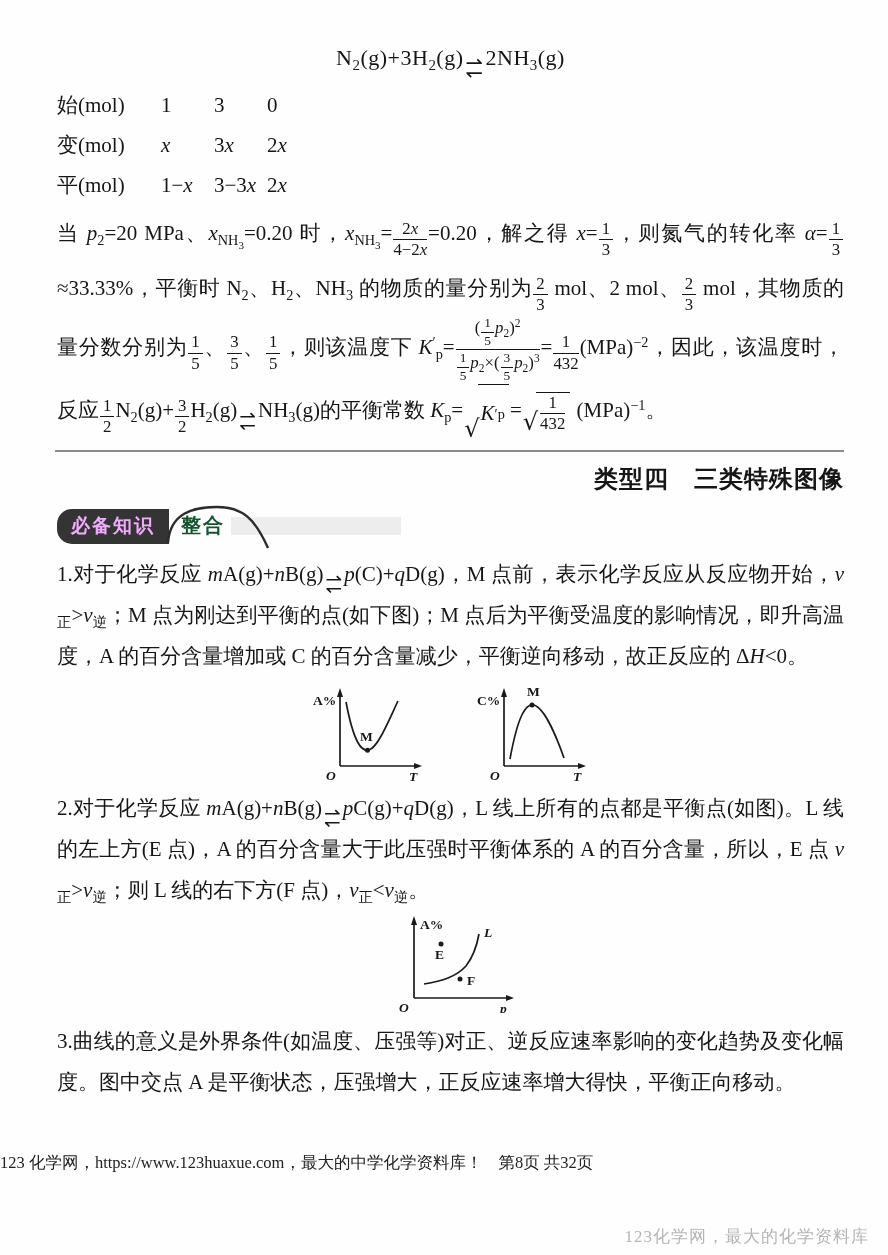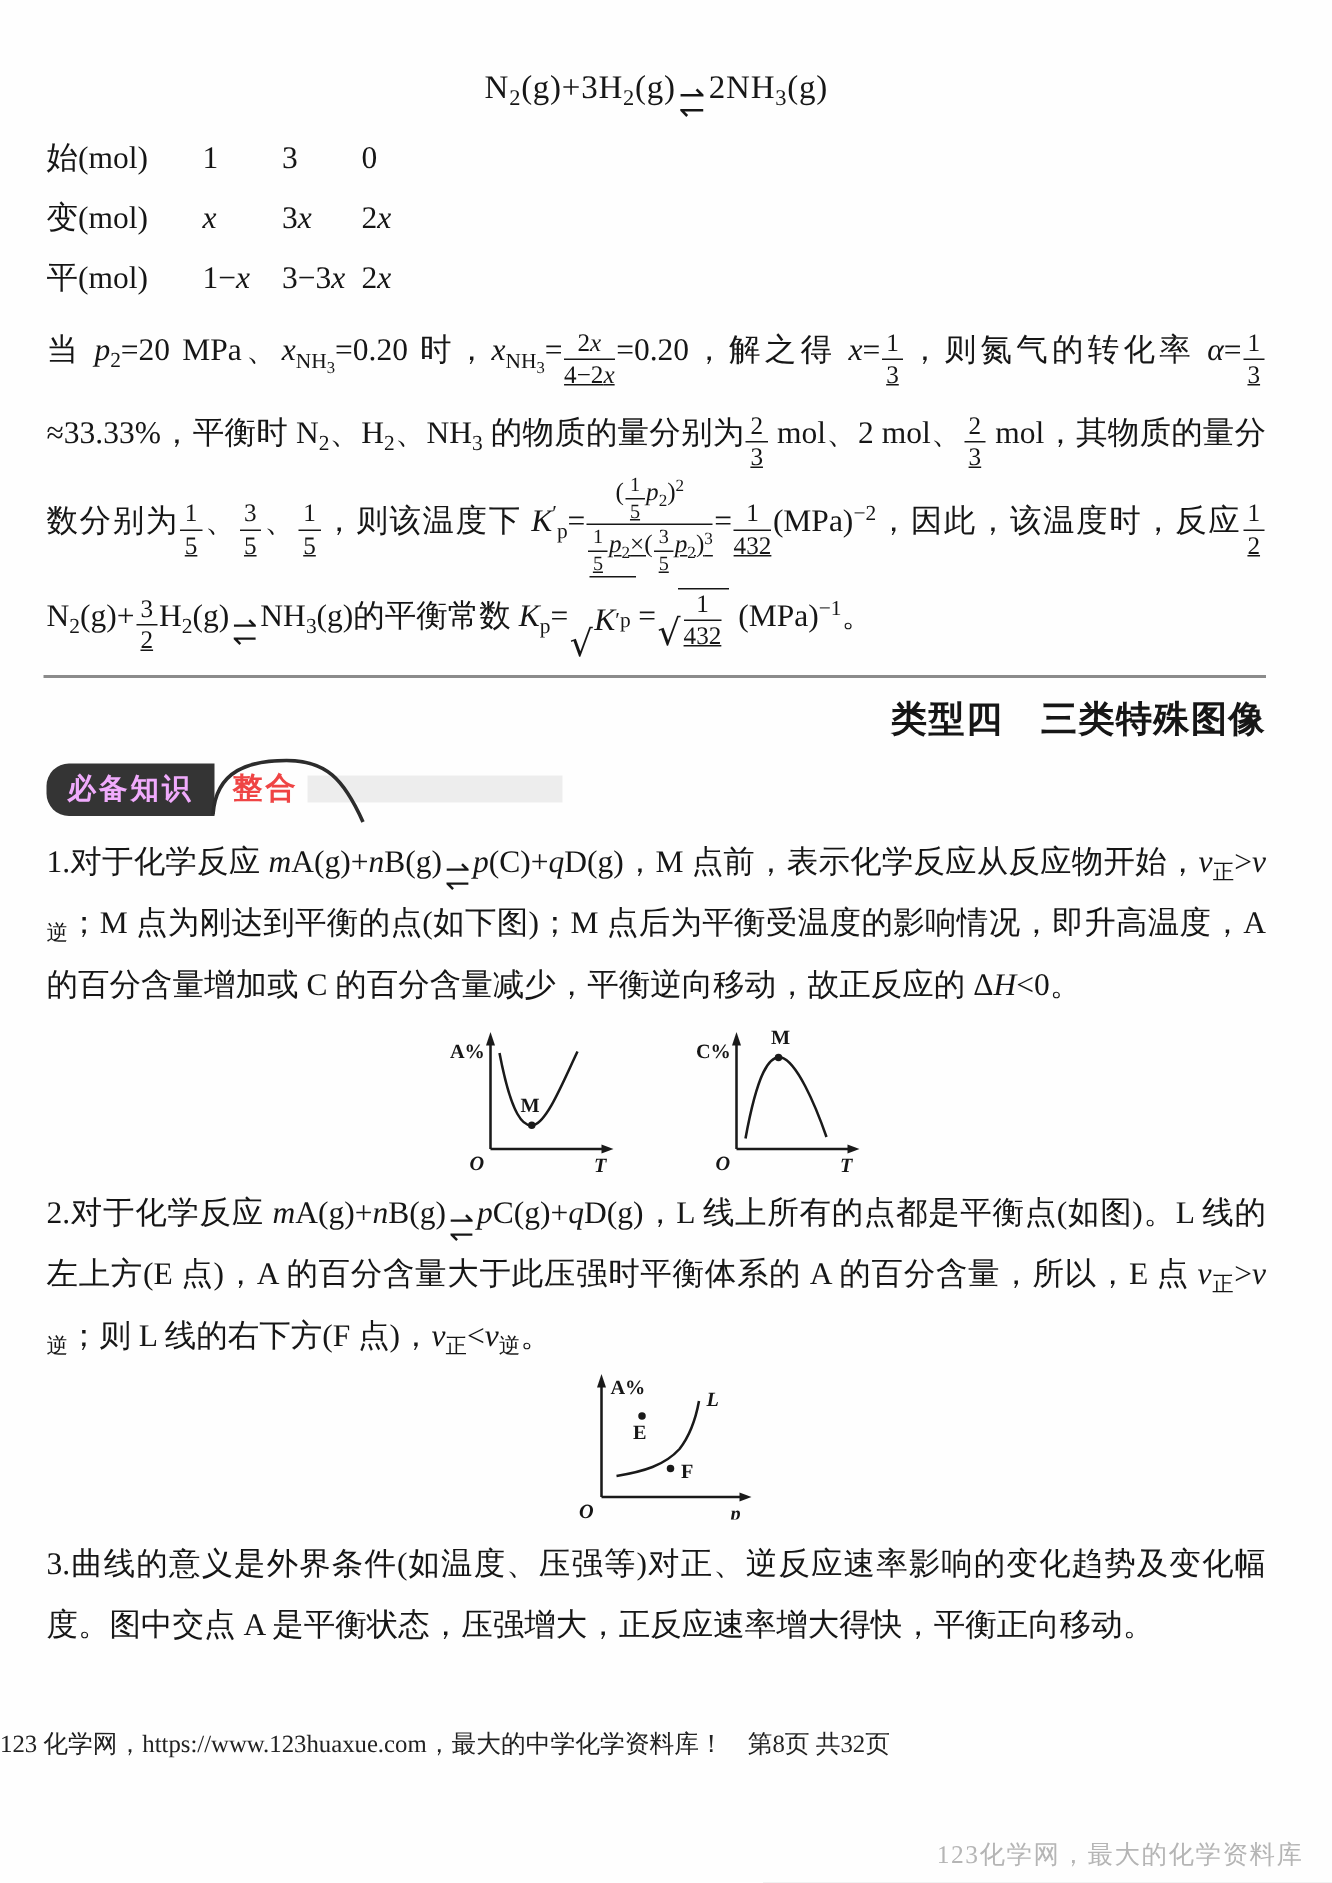--- a/index.html
+++ b/index.html
@@ -1,49 +1,49 @@
 <!DOCTYPE html>
 <html><head>
 <meta charset="utf-8">
 <style>
   html,body{margin:0;padding:0;background:#e8e8e8;}
   .page{
     position:relative;width:888px;height:1255px;margin:0 auto;background:#fefefe;
     font-family:"Liberation Serif","DejaVu Serif",serif;color:#161616;
-    box-sizing:border-box;padding:45px 44px 0 31px;overflow:hidden;
+    box-sizing:border-box;padding:45px 44px 0 57px;overflow:hidden;
   }
   
   .seg{font-size:21px;}
   .vr{font-style:italic;}
   sub{font-size:68%;vertical-align:-0.35em;line-height:0;}
   sup{font-size:68%;vertical-align:0.5em;line-height:0;}
   sub sub{font-size:78%;}
   .frac{display:inline-block;vertical-align:-0.85em;text-align:center;font-size:80%;line-height:1.08;margin:0 1px;}
   .frac .fn{display:block;border-bottom:1.4px solid #161616;padding:0 3px 1px;}
-  .frac .fd{display:block;padding-top:1px;text-decoration:underline;}
+  .frac .fd{display:block;padding-top:1px;}
   .sqrt{display:inline-flex;align-items:stretch;vertical-align:middle;margin:0 1px;}
   .sqrt .rad{align-self:flex-end;font-family:"DejaVu Sans",sans-serif;font-size:1.15em;line-height:0.9;margin-right:-2px;}
   .sqrt .sb{display:inline-flex;align-items:center;border-top:1.6px solid #161616;padding:1px 4px 0 3px;}
   .eqarrow{display:inline-flex;flex-direction:column;align-items:center;vertical-align:-0.24em;margin:0 2px;font-family:"DejaVu Sans",sans-serif;}
   .eqarrow span{display:block;height:0.46em;line-height:0.46em;font-size:0.95em;}
   
   .eq-center{text-align:center;font-size:22px;letter-spacing:0.5px;}
   .ice{margin-top:7px;}
   .ice-row{display:grid;grid-template-columns:104px 53px 53px 52px;height:40px;align-items:center;font-size:21px;}
   .para{font-size:21px;line-height:41px;text-align:justify;}
   .para-a{line-height:55px;margin-top:1px;}
   .rule{border:none;border-top:2px solid #8b8b8b;margin:9px 0 0 -2px;}
   .student-book{margin-top:7px;font-family:"Liberation Sans","DejaVu Sans",sans-serif;font-weight:700;font-size:20px;letter-spacing:0.5px;}
   .sec-title{margin-top:11px;text-align:right;font-family:"Liberation Sans","DejaVu Sans",sans-serif;font-weight:700;font-size:24px;letter-spacing:1px;}
   
   .kb-row{display:flex;align-items:center;margin-top:15px;height:32px;}
   .kb-left{background:#343434;color:#f0abfc;font-family:"Liberation Sans","DejaVu Sans",sans-serif;
     font-weight:700;font-size:19px;letter-spacing:2px;padding:4px 14px 5px;border-radius:15px 0 0 15px;}
   .kb-right-wrap{position:relative;padding:4px 26px 5px 12px;}
-  .kb-right{position:relative;z-index:1;font-family:"Liberation Sans","DejaVu Sans",sans-serif;font-weight:700;font-size:20px;letter-spacing:2px;color:#ef4444;}
+  .kb-right{position:relative;z-index:1;font-family:"Liberation Sans","DejaVu Sans",sans-serif;font-weight:700;font-size:20px;letter-spacing:2px;color:#14532d;}
   .kb-arc{position:absolute;left:-4px;top:-7px;z-index:0;}
   .kb-bar{background:#ededed;height:18px;width:170px;margin-left:-20px;}
   
   .figs-row{display:flex;justify-content:center;gap:46px;margin-top:5px;}
   .fig3-wrap{text-align:center;margin-top:2px;}
   .flab{font-family:"Liberation Serif","DejaVu Serif",serif;font-weight:700;font-size:13.5px;fill:#161616;}
   .fi{font-style:italic;}
   
   .footer{position:absolute;left:0;right:0;top:1152px;font-size:16.5px;color:#222;}
   .footer .gap{display:inline-block;width:16px;}

